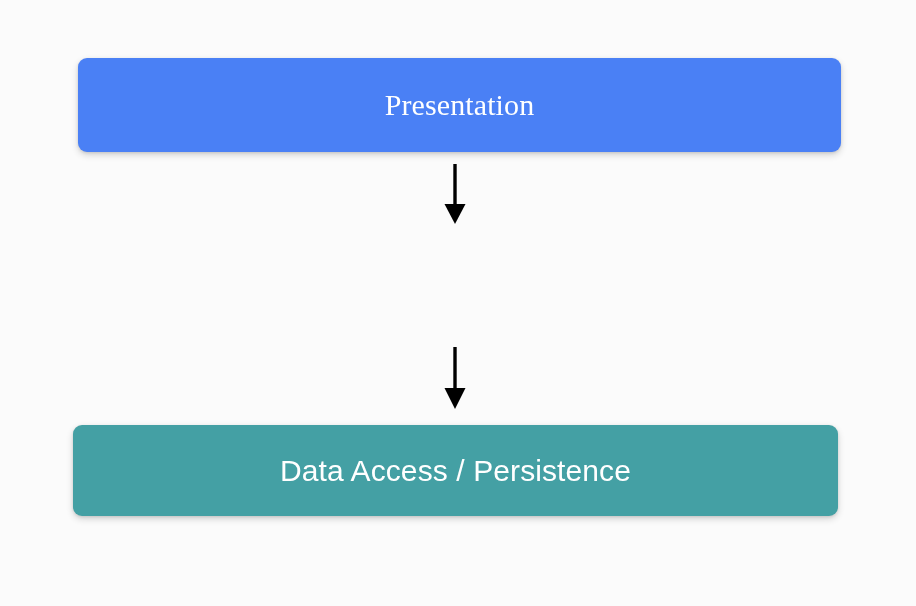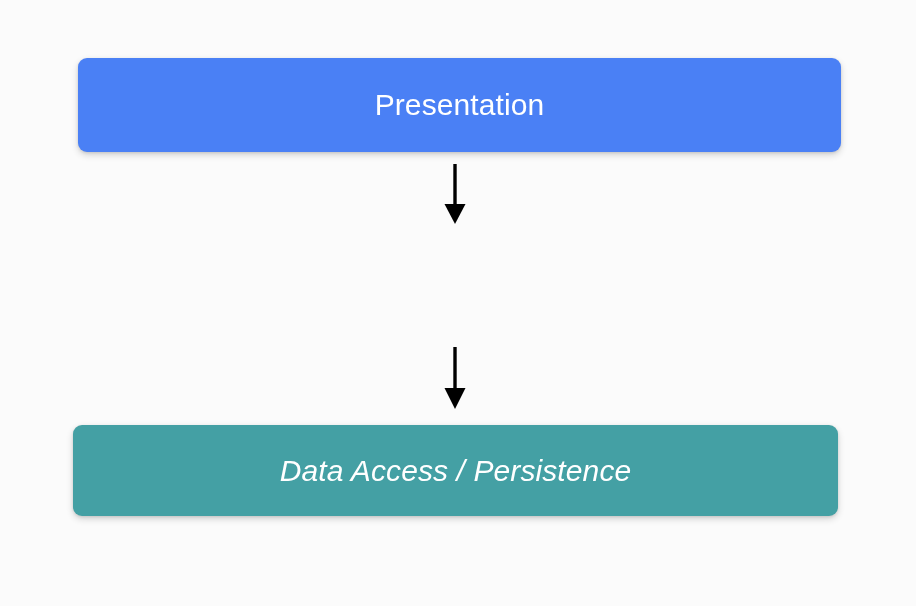--- a/index.html
+++ b/index.html
@@ -41,20 +41,21 @@
     text-align: center;
   }
 
   
   #layer-presentation {
     left: 78px;
     top: 58px;
     width: 763px;
     height: 94px;
     background: #4a80f5;
+    font-family: Liberation Serif, serif;
   }
 
   
   #layer-business-logic {
     left: 78px;
     top: 243px;
     width: 765px;
     height: 88px;
     background: #4c9c2b;
   }
@@ -100,16 +101,16 @@
     <polygon points="24,62 13.5,42 34.5,42" fill="#000000"></polygon>
   </svg>
 
 
   <svg class="connector-arrow" id="arrow-business-to-data" viewBox="0 0 48 66">
     <line x1="24" y1="2" x2="24" y2="46" stroke="#000000" stroke-width="3.4"></line>
     <polygon points="24,64 13.5,43 34.5,43" fill="#000000"></polygon>
   </svg>
 
   <div class="layer-box" id="layer-data-access" style="background: rgb(68, 160, 164);">
-    <span class="layer-label" style="color: rgb(255, 255, 255); font-style: italic;">Data Access / Persistence</span>
+    <span class="layer-label" style="color: rgb(255, 255, 255);">Data Access / Persistence</span>
   </div>
 
 </div>
 
 </body></html>

